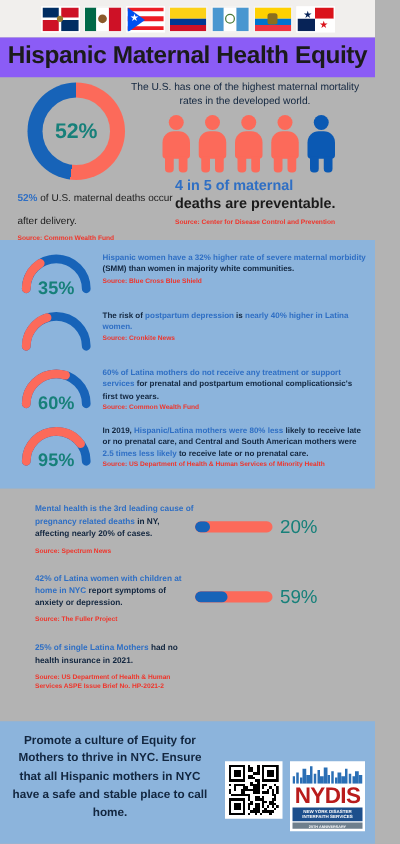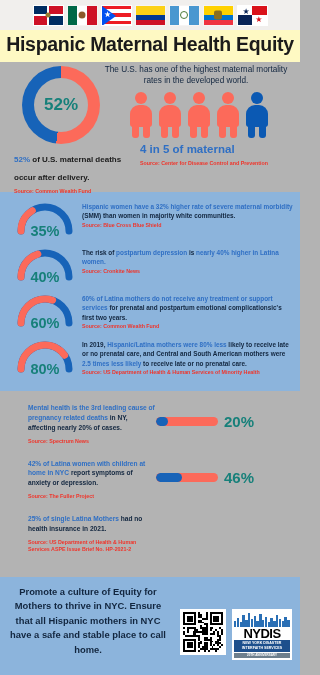--- a/index.html
+++ b/index.html
@@ -77,21 +77,21 @@
   .fl-pa { background: #fff; }
   .fl-pa .q { position: absolute; width: 50%; height: 50%; }
   .fl-pa .q1 { left: 0; top: 0; background: #fff; }
   .fl-pa .q2 { right: 0; top: 0; background: #da121a; }
   .fl-pa .q3 { left: 0; bottom: 0; background: #072357; }
   .fl-pa .q4 { right: 0; bottom: 0; background: #fff; }
   .fl-pa .st1 { position: absolute; left: 5px; top: 2px; color: #072357; font-size: 8px; line-height: 8px; }
   .fl-pa .st2 { position: absolute; right: 4px; bottom: 1px; color: #da121a; font-size: 8px; line-height: 8px; }
 
   
-  .title-bar { background: #fef9c3; padding: 3px 0 6px; }
+  .title-bar { background: #8b5cf6; padding: 3px 0 6px; }
   .title {
     text-align: center; font-size: 19.5px; font-weight: bold;
     color: #1b1b1b; letter-spacing: -0.3px;
   }
 
   
   .hero { background: #b3b3b3; padding: 6px 0 4px; position: relative; height: 130px; }
   .donut-wrap { position: absolute; left: 22px; top: 4px; }
   .donut { width: 78px; height: 78px; border-radius: 50%; position: relative;
     background: conic-gradient(#fc6a5a 0% 52%, #1763b8 52% 100%); }
@@ -113,21 +113,21 @@
   .person .body { position: absolute; left: 50%; top: 13px; width: 22px; height: 22px;
       transform: translateX(-50%); border-radius: 9px 9px 3px 3px; }
   .person .leg { position: absolute; top: 33px; width: 7px; height: 13px; border-radius: 0 0 3px 3px; }
   .person .leg.l { left: 4px; } .person .leg.r { right: 4px; }
   .p-coral .head, .p-coral .body, .p-coral .leg { background: #fc6a5a; }
   .p-blue .head, .p-blue .body, .p-blue .leg { background: #0b59b3; }
 
   .hero-cap-left { position: absolute; left: 14px; top: 86px; width: 125px; }
   .hero-cap-right { position: absolute; left: 140px; top: 80px; width: 155px; }
   .cap-lead { font-size: 8px; font-weight: bold; color: #2f6fc4; line-height: 1.35; }
-  .cap-rest { font-size: 8px; font-weight: bold; color: #1b1b1b; line-height: 1.35; }
+  .cap-rest { font-size: 8px; font-weight: normal; color: #1b1b1b; line-height: 1.35; }
   .cap-big-blue { font-size: 11.5px; font-weight: bold; color: #2f6fc4; line-height: 1.25; }
   .cap-big-dark { font-size: 11.5px; font-weight: bold; color: #1b1b1b; line-height: 1.25; }
   .src { font-size: 5.3px; font-weight: bold; color: #f0342a; line-height: 1.3; margin-top: 4px; }
 
   
   .blue-sec { background: #8cb4dc; padding: 7px 0 8px; }
   .stat-row { display: flex; align-items: flex-start; padding: 0 6px 0 14px; margin-bottom: 6px; }
   .gauge { width: 62px; height: 40px; position: relative; flex: none; margin-right: 6px; }
   .gauge svg { display: block; }
   .gauge-label {
@@ -142,35 +142,35 @@
   
   .bar-sec { background: #b3b3b3; padding: 12px 0 10px; }
   .bar-row { display: flex; align-items: flex-start; padding: 0 8px 0 28px; margin-bottom: 14px; }
   .bar-text { width: 128px; flex: none; }
   .bt-line { font-size: 6.6px; font-weight: bold; line-height: 1.5; color: #12263f; }
   .bt-src { font-size: 5.3px; font-weight: bold; color: #f0342a; line-height: 1.3; margin-top: 5px; }
   .bar-viz { flex: 1; display: flex; align-items: center; padding-top: 10px; }
   .bar-track { width: 62px; height: 9px; border-radius: 5px; background: #fc6a5a;
       position: relative; overflow: hidden; }
   .bar-fill { position: absolute; left: 0; top: 0; height: 100%; background: #1763b8; border-radius: 5px; }
-  .bar-pct { font-size: 15px; font-weight: bold; color: #17807a; margin-left: 6px; }
+  .bar-pct { font-size: 15px; font-weight: normal; color: #17807a; margin-left: 6px; }
 
   
   .cta { background: #8cb4dc; padding: 10px 0 8px; position: relative; height: 100px; }
   .cta-text {
     position: absolute; left: 8px; top: 8px; width: 160px; text-align: center;
     font-size: 9.4px; font-weight: bold; color: #12263f; line-height: 1.55;
   }
   .cta-marks { position: absolute; right: 8px; top: 32px; display: flex; gap: 6px; align-items: flex-start; }
   .qr { width: 46px; height: 46px; background: #fff; padding: 3px; }
   .qr svg { display: block; }
   .logo { width: 60px; background: #fff; padding: 2px; }
   .logo-sky { height: 16px; background: #fff; position: relative; overflow: hidden; }
   .logo-sky .b { position: absolute; bottom: 0; background: #2a6fb5; }
-  .logo-name { font-size: 13px; font-weight: bold; color: #000000; text-align: center;
+  .logo-name { font-size: 18px; font-weight: bold; color: #b91c1c; text-align: center;
       letter-spacing: -0.5px; line-height: 1.05; }
   .logo-sub { background: #1d4f8c; color: #fff; font-size: 3.6px; font-weight: bold;
       text-align: center; line-height: 1.35; padding: 1px 0; }
   .logo-ann { background: #6e7f8d; color: #fff; font-size: 3px; font-weight: bold;
       text-align: center; padding: 0.5px 0; margin-top: 1px; }
 </style>
 </head>
 <body>
 
 <div class="page">
@@ -268,20 +268,21 @@
 
     <div class="hero-cap-left">
       <div>
         <span class="cap-lead">52%</span><span class="cap-rest"> of U.S. maternal deaths occur after delivery.</span>
       </div>
       <div class="src">Source: Common Wealth Fund</div>
     </div>
 
     <div class="hero-cap-right">
       <div class="cap-big-blue">4 in 5 of maternal</div>
+      <div class="cap-big-dark">deaths are preventable.</div>
       <div class="src">Source: Center for Disease Control and Prevention</div>
     </div>
   </div>
 
   <div class="blue-sec" id="stats-sec">
       <div class="stat-row">
         <div class="gauge">
           <svg width="62" height="40" viewBox="0 0 62 40">
             <path d="M 7 32 A 24 24 0 0 1 55 32" fill="none" stroke="#1763b8" stroke-width="7" stroke-linecap="round"></path>
             <path d="M 7 32 A 24 24 0 0 1 55 32" fill="none" stroke="#fc6a5a" stroke-width="7" stroke-linecap="round" stroke-dasharray="24.127431579569613 75.39822368615503"></path>
@@ -292,21 +293,20 @@
           <div class="st-line"><span class="hl">Hispanic women have a 32% higher rate of severe maternal morbidity </span><span>(SMM) than women in majority white communities.</span></div>
           <div class="st-src">Source: Blue Cross Blue Shield</div>
         </div>
       </div>
       <div class="stat-row">
         <div class="gauge">
           <svg width="62" height="40" viewBox="0 0 62 40">
             <path d="M 7 32 A 24 24 0 0 1 55 32" fill="none" stroke="#1763b8" stroke-width="7" stroke-linecap="round"></path>
             <path d="M 7 32 A 24 24 0 0 1 55 32" fill="none" stroke="#fc6a5a" stroke-width="7" stroke-linecap="round" stroke-dasharray="30.159289474462014 75.39822368615503"></path>
           </svg>
-          <div class="gauge-label">40%</div>
         </div>
         <div class="stat-text">
           <div class="st-line"><span>The risk of </span><span class="hl">postpartum depression </span><span>is </span><span class="hl">nearly 40% higher in Latina women.</span></div>
           <div class="st-src">Source: Cronkite News</div>
         </div>
       </div>
       <div class="stat-row">
         <div class="gauge">
           <svg width="62" height="40" viewBox="0 0 62 40">
             <path d="M 7 32 A 24 24 0 0 1 55 32" fill="none" stroke="#1763b8" stroke-width="7" stroke-linecap="round"></path>
@@ -318,21 +318,21 @@
           <div class="st-line"><span class="hl">60% of Latina mothers do not receive any treatment or support services </span><span>for prenatal and postpartum emotional complicationsic's first two years.</span></div>
           <div class="st-src">Source: Common Wealth Fund</div>
         </div>
       </div>
       <div class="stat-row">
         <div class="gauge">
           <svg width="62" height="40" viewBox="0 0 62 40">
             <path d="M 7 32 A 24 24 0 0 1 55 32" fill="none" stroke="#1763b8" stroke-width="7" stroke-linecap="round"></path>
             <path d="M 7 32 A 24 24 0 0 1 55 32" fill="none" stroke="#fc6a5a" stroke-width="7" stroke-linecap="round" stroke-dasharray="60.31857894892403 75.39822368615503"></path>
           </svg>
-          <div class="gauge-label">80%</div>
+          <div class="gauge-label">95%</div>
         </div>
         <div class="stat-text">
           <div class="st-line"><span>In 2019, </span><span class="hl">Hispanic/Latina mothers were 80% less </span><span>likely to receive late or no prenatal care, and Central and South American mothers were </span><span class="hl">2.5 times less likely </span><span>to receive late or no prenatal care.</span></div>
           <div class="st-src">Source: US Department of Health &amp; Human Services of Minority Health</div>
         </div>
       </div>
     </div>
 
   <div class="bar-sec" id="bars-sec">
       <div class="bar-row">
@@ -349,21 +349,21 @@
       </div>
       <div class="bar-row">
         <div class="bar-text">
           <div class="bt-line"><span class="hl">42% of Latina women with children at home in NYC </span><span>report symptoms of anxiety or depression.</span></div>
           <div class="bt-src">Source: The Fuller Project</div>
         </div>
         <div class="bar-viz">
           <div class="bar-track">
             <div class="bar-fill" style="width:42%"></div>
           </div>
-          <div class="bar-pct">46%</div>
+          <div class="bar-pct">59%</div>
         </div>
       </div>
       <div class="bar-row">
         <div class="bar-text">
           <div class="bt-line"><span class="hl">25% of single Latina Mothers </span><span>had no health insurance in 2021.</span></div>
           <div class="bt-src">Source: US Department of Health &amp; Human Services ASPE Issue Brief No. HP-2021-2</div>
         </div>
       </div>
     </div>
 

